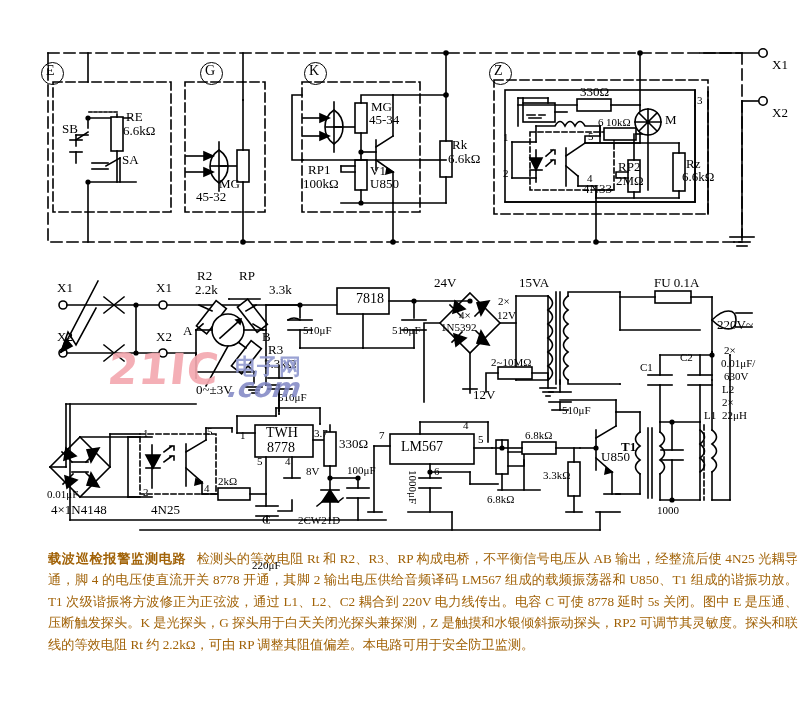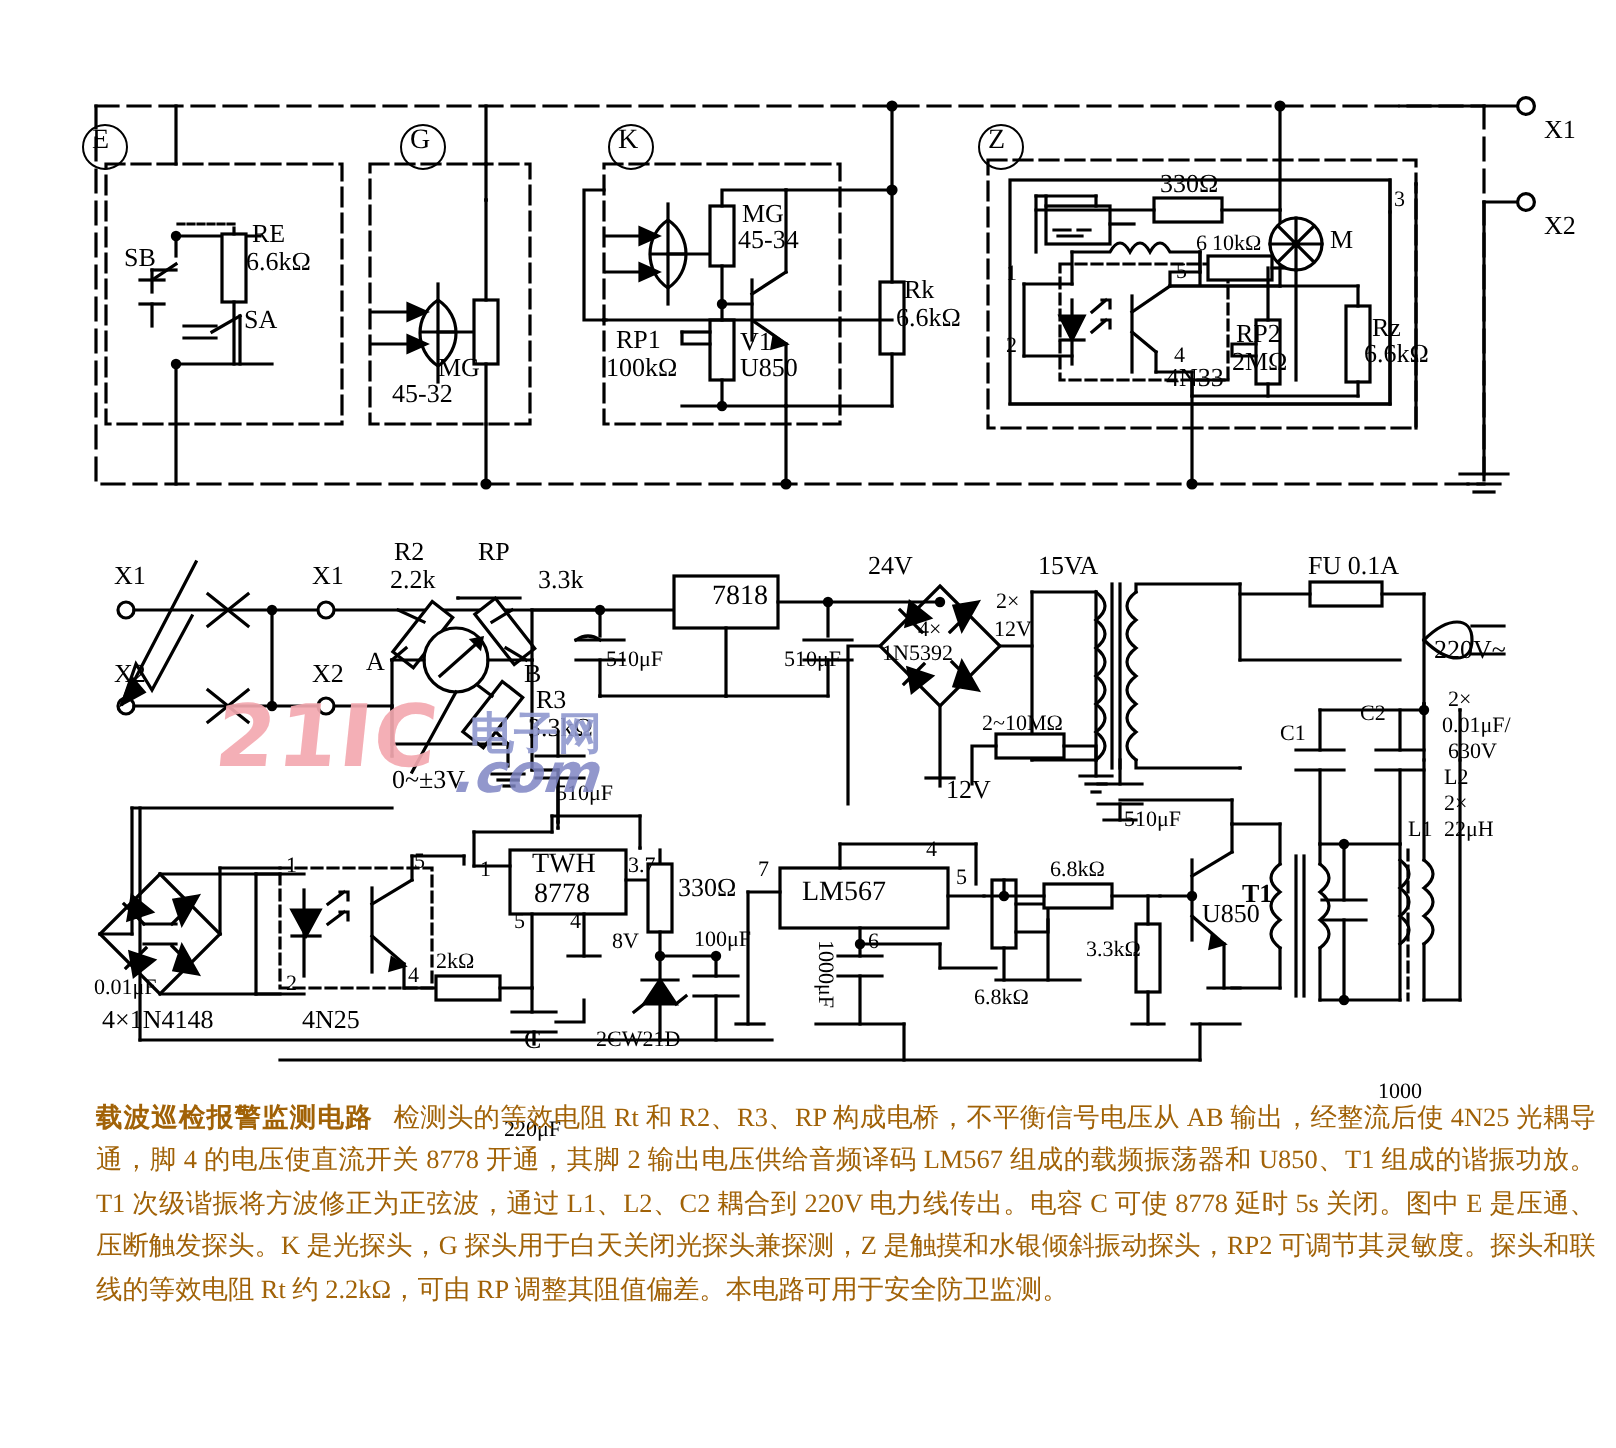--- a/index.html
+++ b/index.html
@@ -652,21 +652,21 @@
   <div class="lbl sm" style="left:434px;top:466px;">6</div>
   <div class="lbl sm vert" style="left:406px;top:470px;">1000μF</div>
 
   <div class="lbl sm" style="left:525px;top:430px;">6.8kΩ</div>
   <div class="lbl sm" style="left:487px;top:494px;">6.8kΩ</div>
   <div class="lbl sm" style="left:543px;top:470px;">3.3kΩ</div>
   <div class="lbl sm" style="left:491px;top:357px;">2~10MΩ</div>
 
   <div class="lbl" style="left:601px;top:450px;">U850</div>
   <div class="lbl" style="left:621px;top:440px;font-weight:bold;">T1</div>
-  <div class="lbl sm" style="left:689px;top:505px;margin-top:36px;">1000</div>
+  <div class="lbl sm" style="left:657px;top:505px;">1000</div>
 
   <div class="lbl sm" style="left:640px;top:362px;">C1</div>
   <div class="lbl sm" style="left:680px;top:352px;">C2</div>
   <div class="lbl sm" style="left:724px;top:345px;">2×</div>
   <div class="lbl sm" style="left:721px;top:358px;">0.01μF/</div>
   <div class="lbl sm" style="left:724px;top:371px;">630V</div>
 
   <div class="lbl sm" style="left:704px;top:410px;">L1</div>
   <div class="lbl sm" style="left:722px;top:384px;">L2</div>
   <div class="lbl sm" style="left:722px;top:397px;">2×</div>

